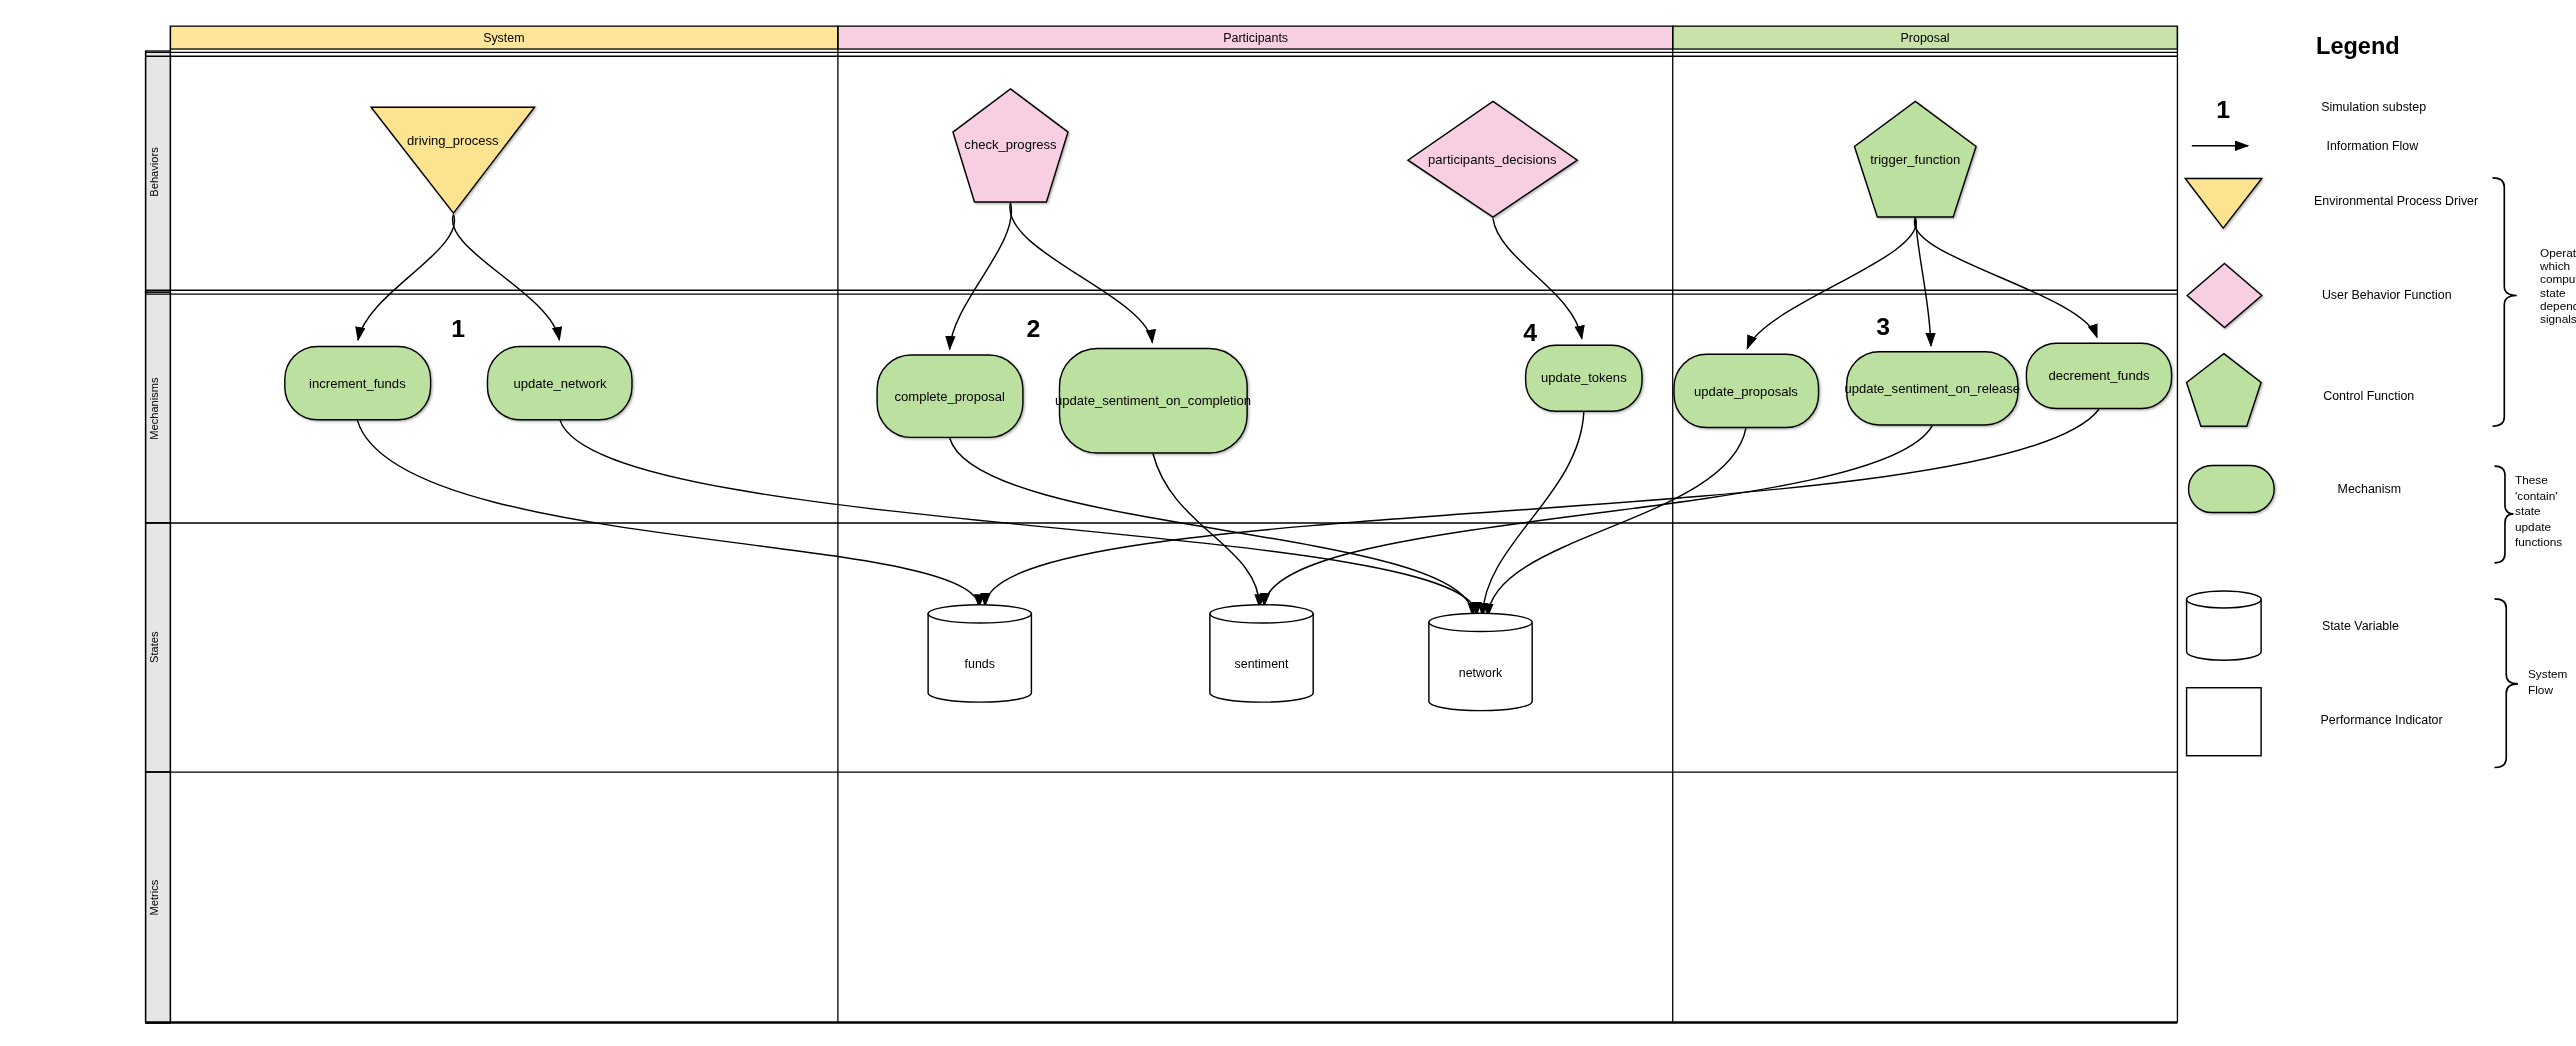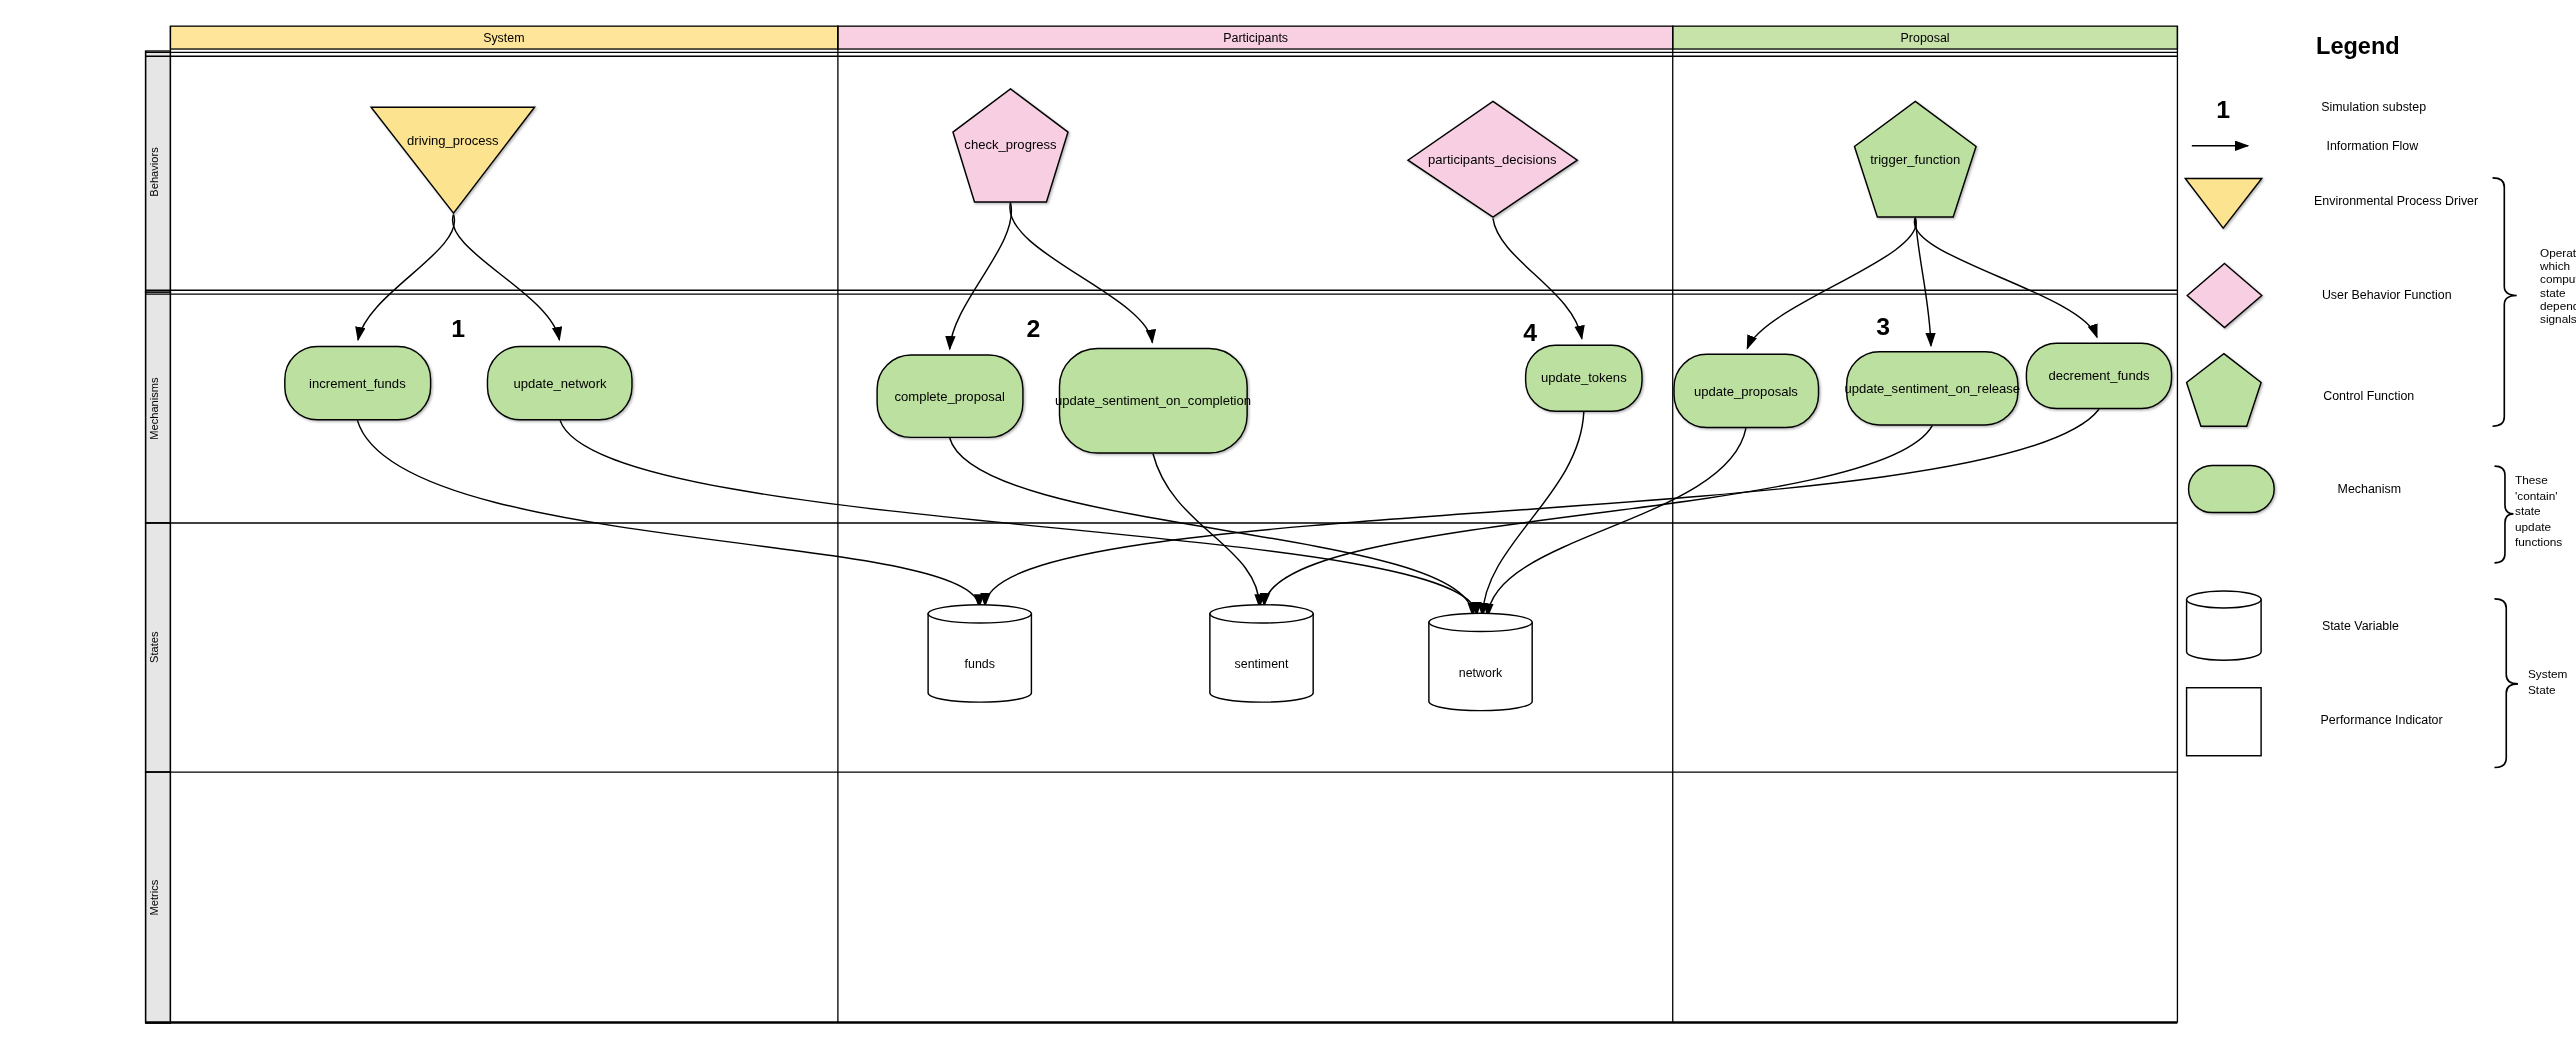--- a/index.html
+++ b/index.html
@@ -171,17 +171,17 @@
 
   <rect x="3344" y="1052" width="114" height="104" fill="#ffffff" stroke="#000" stroke-width="2.2"></rect>
   <text class="legitem" x="3549" y="1108">Performance Indicator</text>
 
   <path d="M3815,916 Q3833,916 3833,930 L3833,1032 Q3833,1046 3851,1046 Q3833,1046 3833,1060 L3833,1160 Q3833,1174 3815,1174" fill="none" stroke="#000" stroke-width="2.5"></path>
 </svg>
 
 
 <div class="ann ann-tight" style="left:2540px;top:247px;width:63px;">Operators which compute state dependent signals</div>
 <div class="ann ann-loose" style="left:2515px;top:473px;width:63px;">These 'contain' state update functions</div>
-<div class="ann ann-loose" style="left:2528px;top:667px;width:47px;">System State</div>
+<div class="ann ann-loose" style="left:2528px;top:667px;width:47px;">System Flow</div>
 
 
 
 
 
 </body></html>

